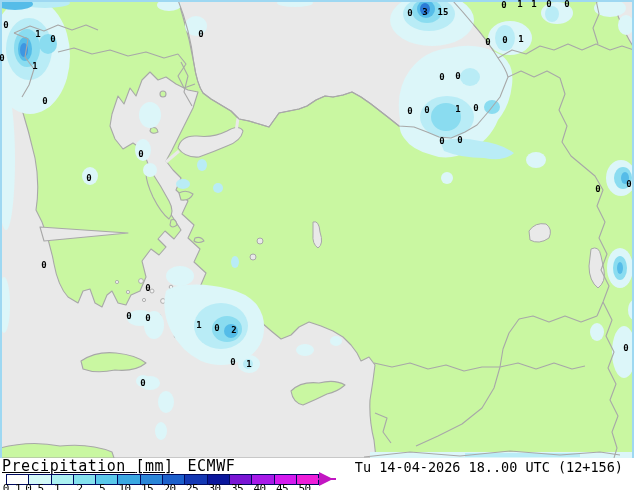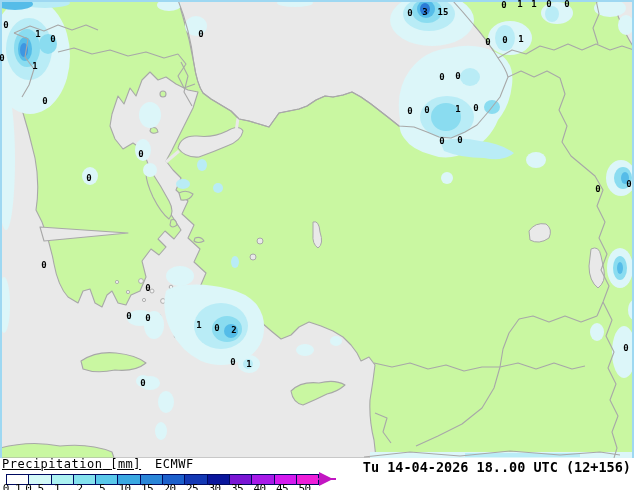--- a/index.html
+++ b/index.html
@@ -11,32 +11,32 @@
   .land{fill:var(--land);stroke:var(--coast);stroke-width:1.1;stroke-linejoin:round;}
   .lake{fill:var(--sea);stroke:var(--coast);stroke-width:1;}
   .border{fill:none;stroke:var(--coast);stroke-width:1.1;stroke-linejoin:round;}
   .chan{fill:none;stroke:var(--sea);stroke-width:3;}
   .p1{fill:var(--p1);} .p2{fill:var(--p2);} .p3{fill:var(--p3);}
   .p4{fill:var(--p4);} .p5{fill:var(--p5);} .p6{fill:var(--p6);}
   #value-layer text{font-family:"DejaVu Sans Mono",monospace;font-size:9px;font-weight:bold;
                     fill:#000;text-anchor:middle;}
   .frame{fill:none;stroke:var(--frame);stroke-width:2;}
   .legend{position:absolute;left:0;top:458px;width:634px;height:32px;background:#fff;}
-  .legend-title{position:absolute;left:2px;top:-1px;font-size:12px;letter-spacing:.5px;color:#000;white-space:pre;}
+  .legend-title{position:absolute;left:2px;top:-1px;font-size:15px;letter-spacing:.5px;color:#000;white-space:pre;}
   .legend-title .ul{text-decoration:underline;}
   .legend-title .model{margin-left:14px;}
   #scale-bar{position:absolute;left:6px;top:16px;height:9px;display:flex;border:1px solid #000a60;}
   #scale-bar .cell{width:21.3px;height:9px;border-right:1px solid #000a60;}
   #scale-bar .cell:last-child{border-right:none;}
   #scale-ticks{position:absolute;left:0;top:24px;width:360px;height:10px;font-size:11px;color:#000;}
   #scale-ticks .tick{position:absolute;top:0;transform:translateX(-50%);letter-spacing:-.5px;}
   .arrow{position:absolute;left:319px;top:14px;width:0;height:0;
          border-left:14px solid var(--overflow);border-top:7px solid transparent;border-bottom:7px solid transparent;}
   .arrow-tail{position:absolute;left:318px;top:20px;width:18px;height:2px;background:var(--overflow);}
-  .valid{position:absolute;right:3px;top:1px;font-size:13.5px;color:#000;white-space:pre;font-weight:bold;}
+  .valid{position:absolute;right:11px;top:1px;font-size:13.5px;color:#000;white-space:pre;}
   .watermark{position:absolute;right:3px;top:17px;font-size:12px;color:var(--watermark);}
 </style>
 </head>
 <body>
 
 <div class="screen">
   <div class="map">
     <svg width="634" height="458" viewBox="0 0 634 458">
 
       <rect x="0" y="0" width="634" height="458" fill="var(--land)"></rect>

